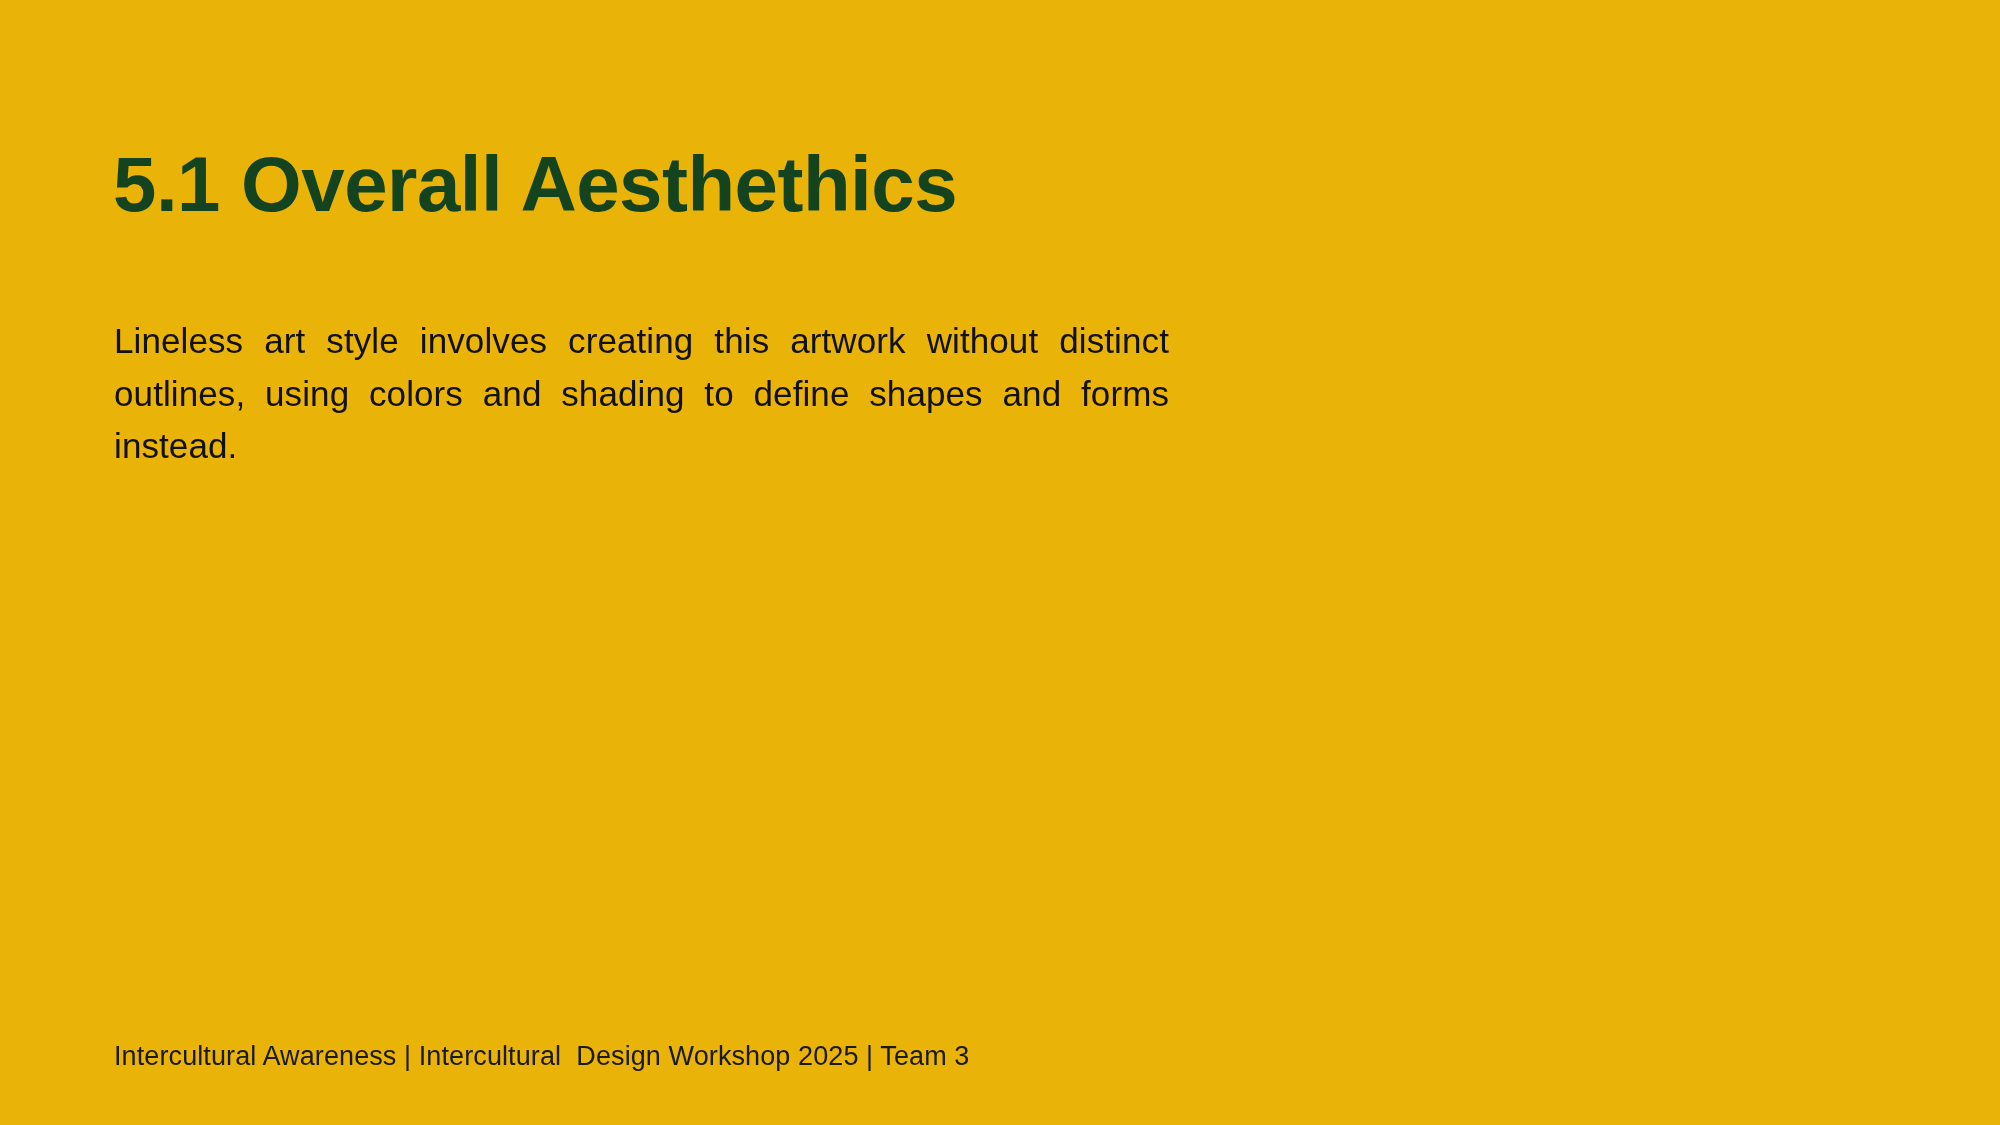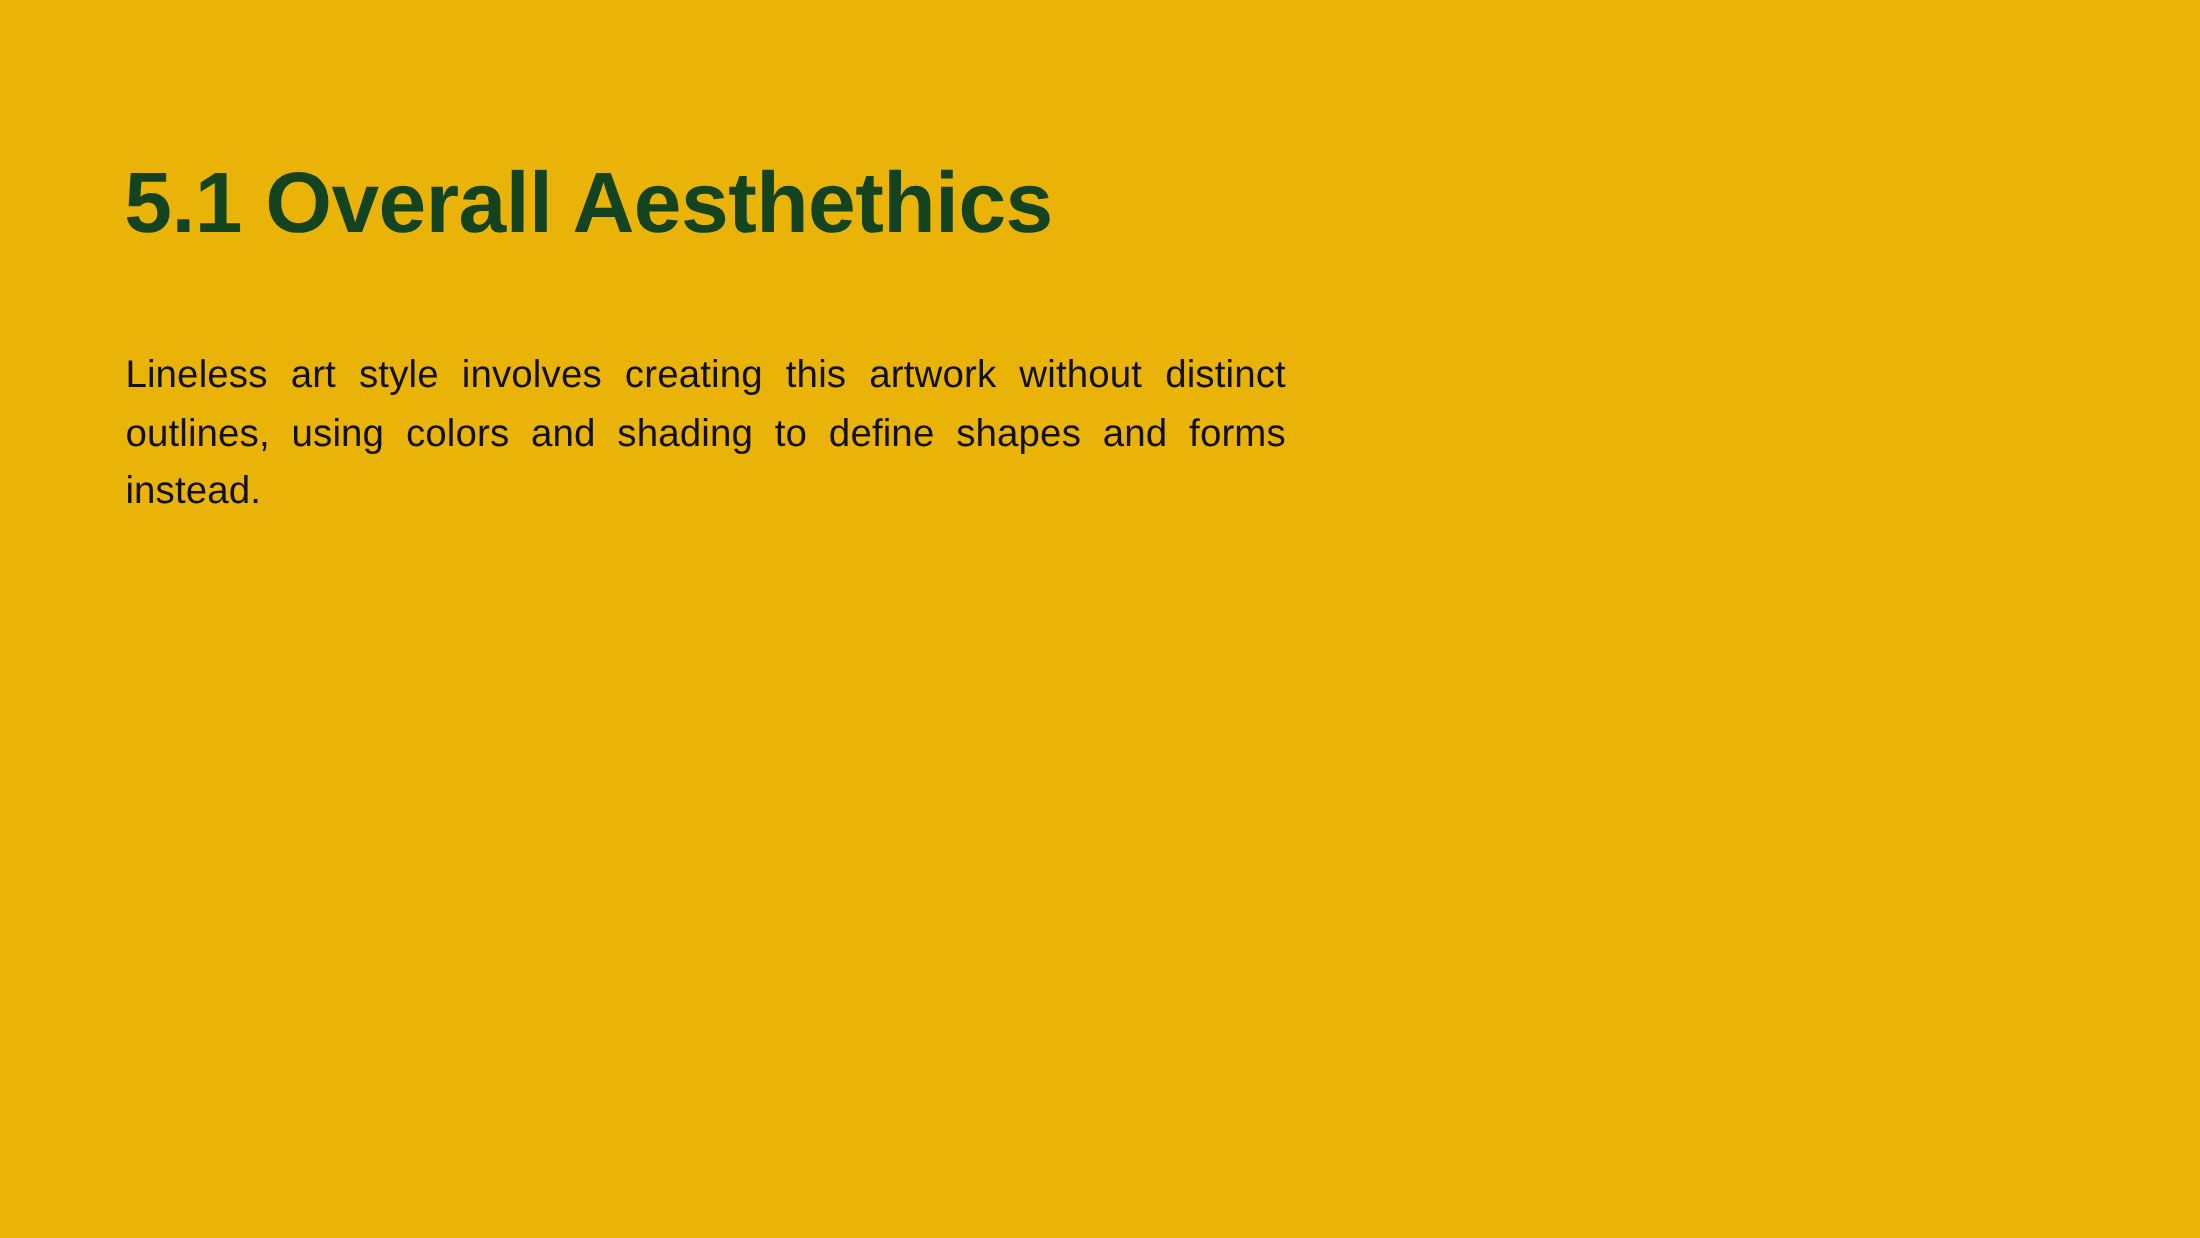--- a/index.html
+++ b/index.html
@@ -81,14 +81,15 @@
 <body style="background: rgb(232, 230, 219);">
 
 <div class="slide" style="background: #eab308;">
 
   <h1 class="slide-title" style="color: rgb(20, 67, 31);">5.1 Overall Aesthethics</h1>
 
   <div class="body-block">
     <p class="body-text" style="color: rgb(17, 17, 17);">Lineless art style involves creating this artwork without distinct outlines, using colors and shading to define shapes and forms instead.</p>
   </div>
 
+  <div class="footer" style="color: rgb(26, 26, 26);">Intercultural Awareness | Intercultural  Design Workshop 2025 | Team 3</div>
 
 </div>
 
 </body></html>

